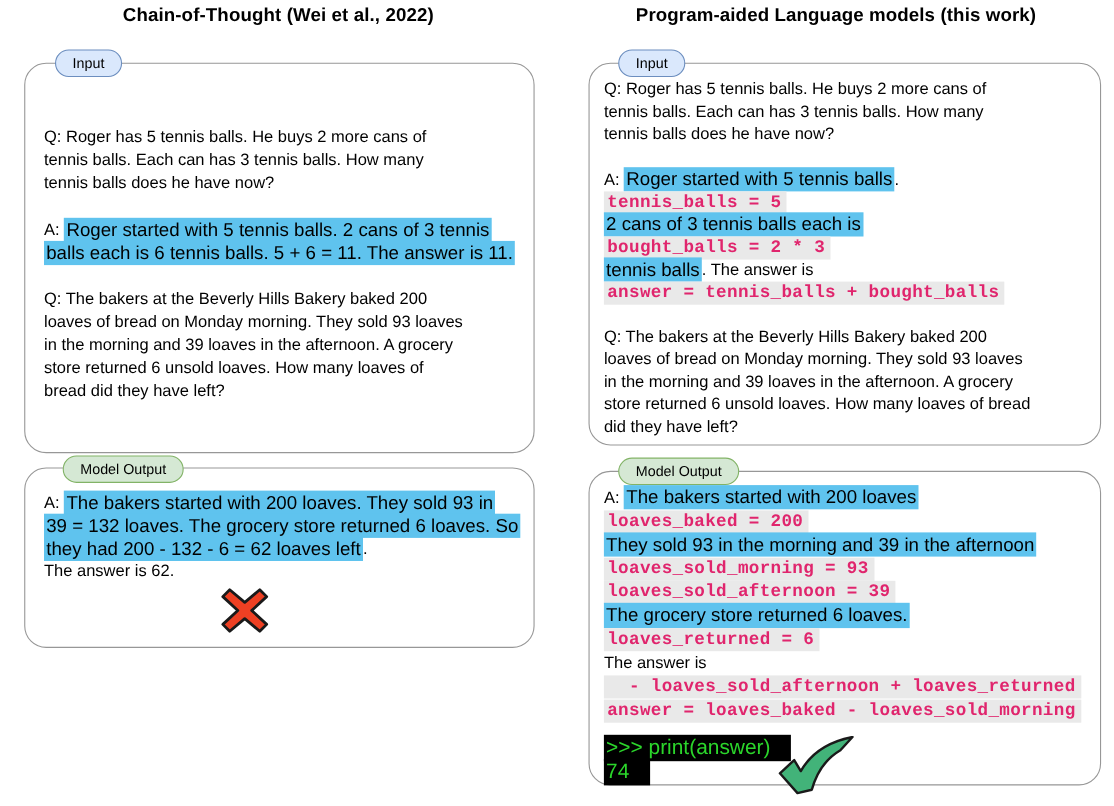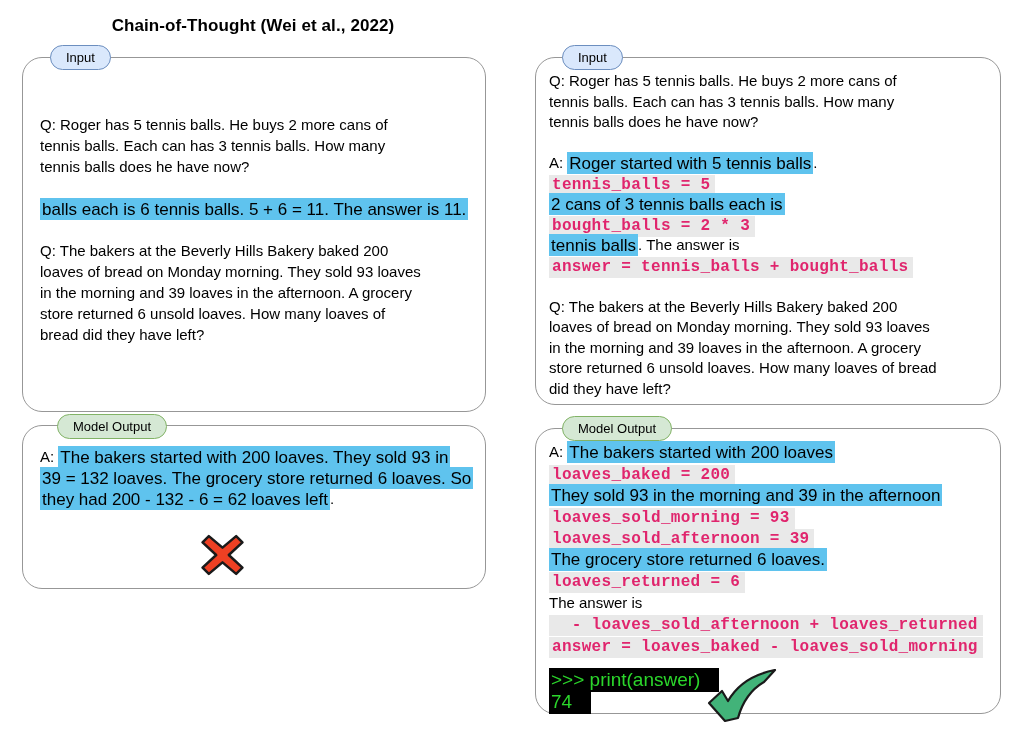--- a/index.html
+++ b/index.html
@@ -1,21 +1,21 @@
 <!DOCTYPE html>
 <html style="--highlight-blue: #5fc3ee; --code-pink: #e0256d; --code-bg: #e9e9e9; --terminal-green: #2bd62b; --terminal-bg: #000000; --box-border: #979797; --input-badge-bg: #dae8fc; --input-badge-border: #6c8ebf; --output-badge-bg: #d5e8d4; --output-badge-border: #82b366; --cross-red: #ee4023; --check-green: #42b379; --mark-outline: #1a1a1a;"><head>
 <meta charset="utf-8">
 <style>
   html,body{margin:0;padding:0;background:#ffffff;}
   .canvas{
     position:relative;width:1013px;height:733px;background:#ffffff;
     font-family:"Liberation Sans",sans-serif;color:#000;overflow:hidden;
   }
   .col-title{
-    position:absolute;top:16px;width:506px;text-align:center;
+    position:absolute;top:4px;width:506px;text-align:center;
     font-size:17px;font-weight:bold;letter-spacing:.1px;
   }
   .col-title.left{left:0;}
   .col-title.right{left:507px;}
   .panel{
     position:absolute;background:#fff;
     border:1.4px solid var(--box-border);border-radius:20px;
   }
   #p-li{left:22px;top:57px;width:462px;height:353px;}
   #p-lo{left:22px;top:425px;width:462px;height:162px;}
@@ -56,47 +56,50 @@
   .mark{position:absolute;z-index:2;}
   #cross-mark{left:176px;top:108px;}
   #check-mark{left:168px;top:240px;}
 </style>
 </head>
 <body>
 
 <div class="canvas">
 
   <div class="col-title left">Chain-of-Thought (Wei et al., 2022)</div>
+  <div class="col-title right">Program-aided Language models (this work)</div>
 
   <div class="badge input" id="b-li">Input</div>
   <div class="badge output" id="b-lo">Model Output</div>
   <div class="badge input" id="b-ri">Input</div>
   <div class="badge output" id="b-ro">Model Output</div>
 
   <div class="panel" id="p-li">
     <div class="content">
         <div class="line"><span class="s-p">Q: Roger has 5 tennis balls. He buys 2 more cans of</span></div>
         <div class="line"><span class="s-p">tennis balls. Each can has 3 tennis balls. How many</span></div>
         <div class="line"><span class="s-p">tennis balls does he have now?</span></div>
         <div class="line blank"></div>
+        <div class="line"><span class="s-p">A: </span><span class="s-h">Roger started with 5 tennis balls. 2 cans of 3 tennis</span></div>
         <div class="line"><span class="s-h">balls each is 6 tennis balls. 5 + 6 = 11. The answer is 11.</span></div>
         <div class="line blank"></div>
         <div class="line"><span class="s-p">Q: The bakers at the Beverly Hills Bakery baked 200</span></div>
         <div class="line"><span class="s-p">loaves of bread on Monday morning. They sold 93 loaves</span></div>
         <div class="line"><span class="s-p">in the morning and 39 loaves in the afternoon. A grocery</span></div>
         <div class="line"><span class="s-p">store returned 6 unsold loaves. How many loaves of</span></div>
         <div class="line"><span class="s-p">bread did they have left?</span></div>
       </div>
   </div>
 
   <div class="panel" id="p-lo">
     <div class="content">
         <div class="line"><span class="s-p">A: </span><span class="s-h">The bakers started with 200 loaves. They sold 93 in</span></div>
         <div class="line"><span class="s-h">39 = 132 loaves. The grocery store returned 6 loaves. So</span></div>
         <div class="line"><span class="s-h">they had 200 - 132 - 6 = 62 loaves left</span><span class="s-p">.</span></div>
+        <div class="line"><span class="s-p">The answer is 62.</span></div>
       </div>
     <svg class="mark" id="cross-mark" width="47" height="42" viewBox="0 0 44 40">
       <path d="M3 8 L9 2 L22 13 L35 2 L41 8 L28 20 L41 32 L35 38 L22 27 L9 38 L3 32 L16 20 Z" style="fill:var(--cross-red);stroke:var(--mark-outline);stroke-width:2.4;stroke-linejoin:round;"></path>
     </svg>
   </div>
 
   <div class="panel" id="p-ri">
     <div class="content">
         <div class="line"><span class="s-p">Q: Roger has 5 tennis balls. He buys 2 more cans of</span></div>
         <div class="line"><span class="s-p">tennis balls. Each can has 3 tennis balls. How many</span></div>

